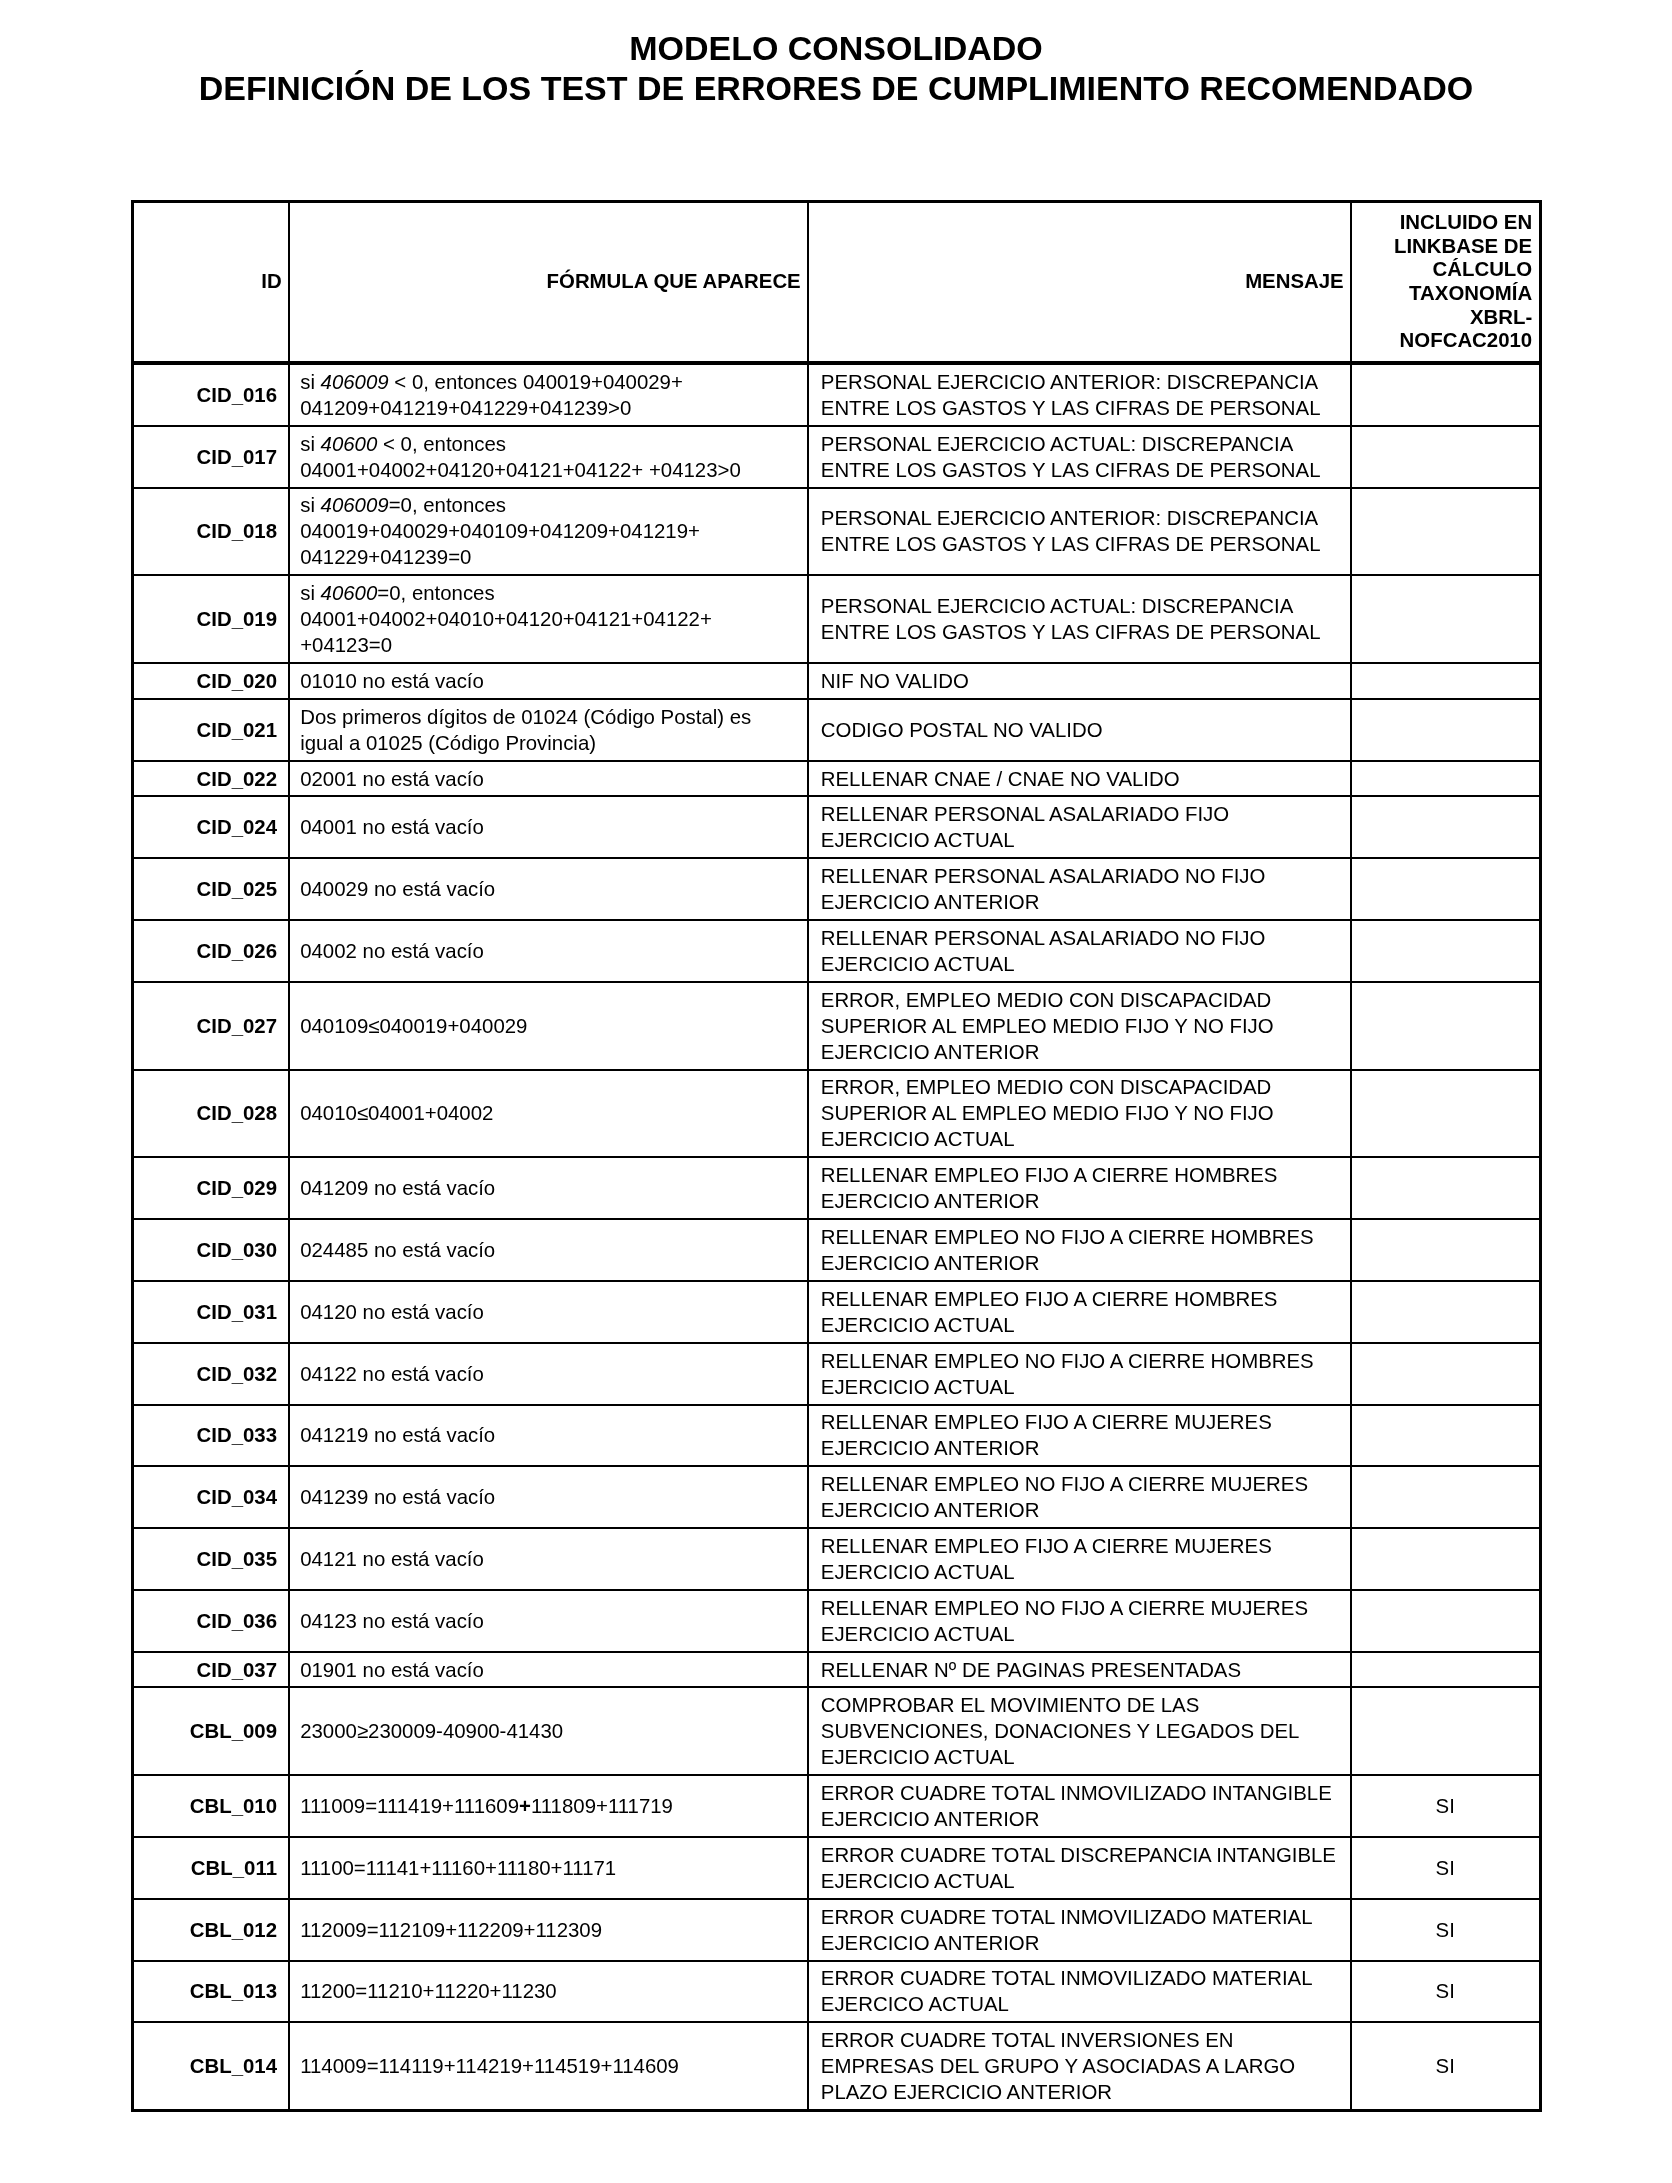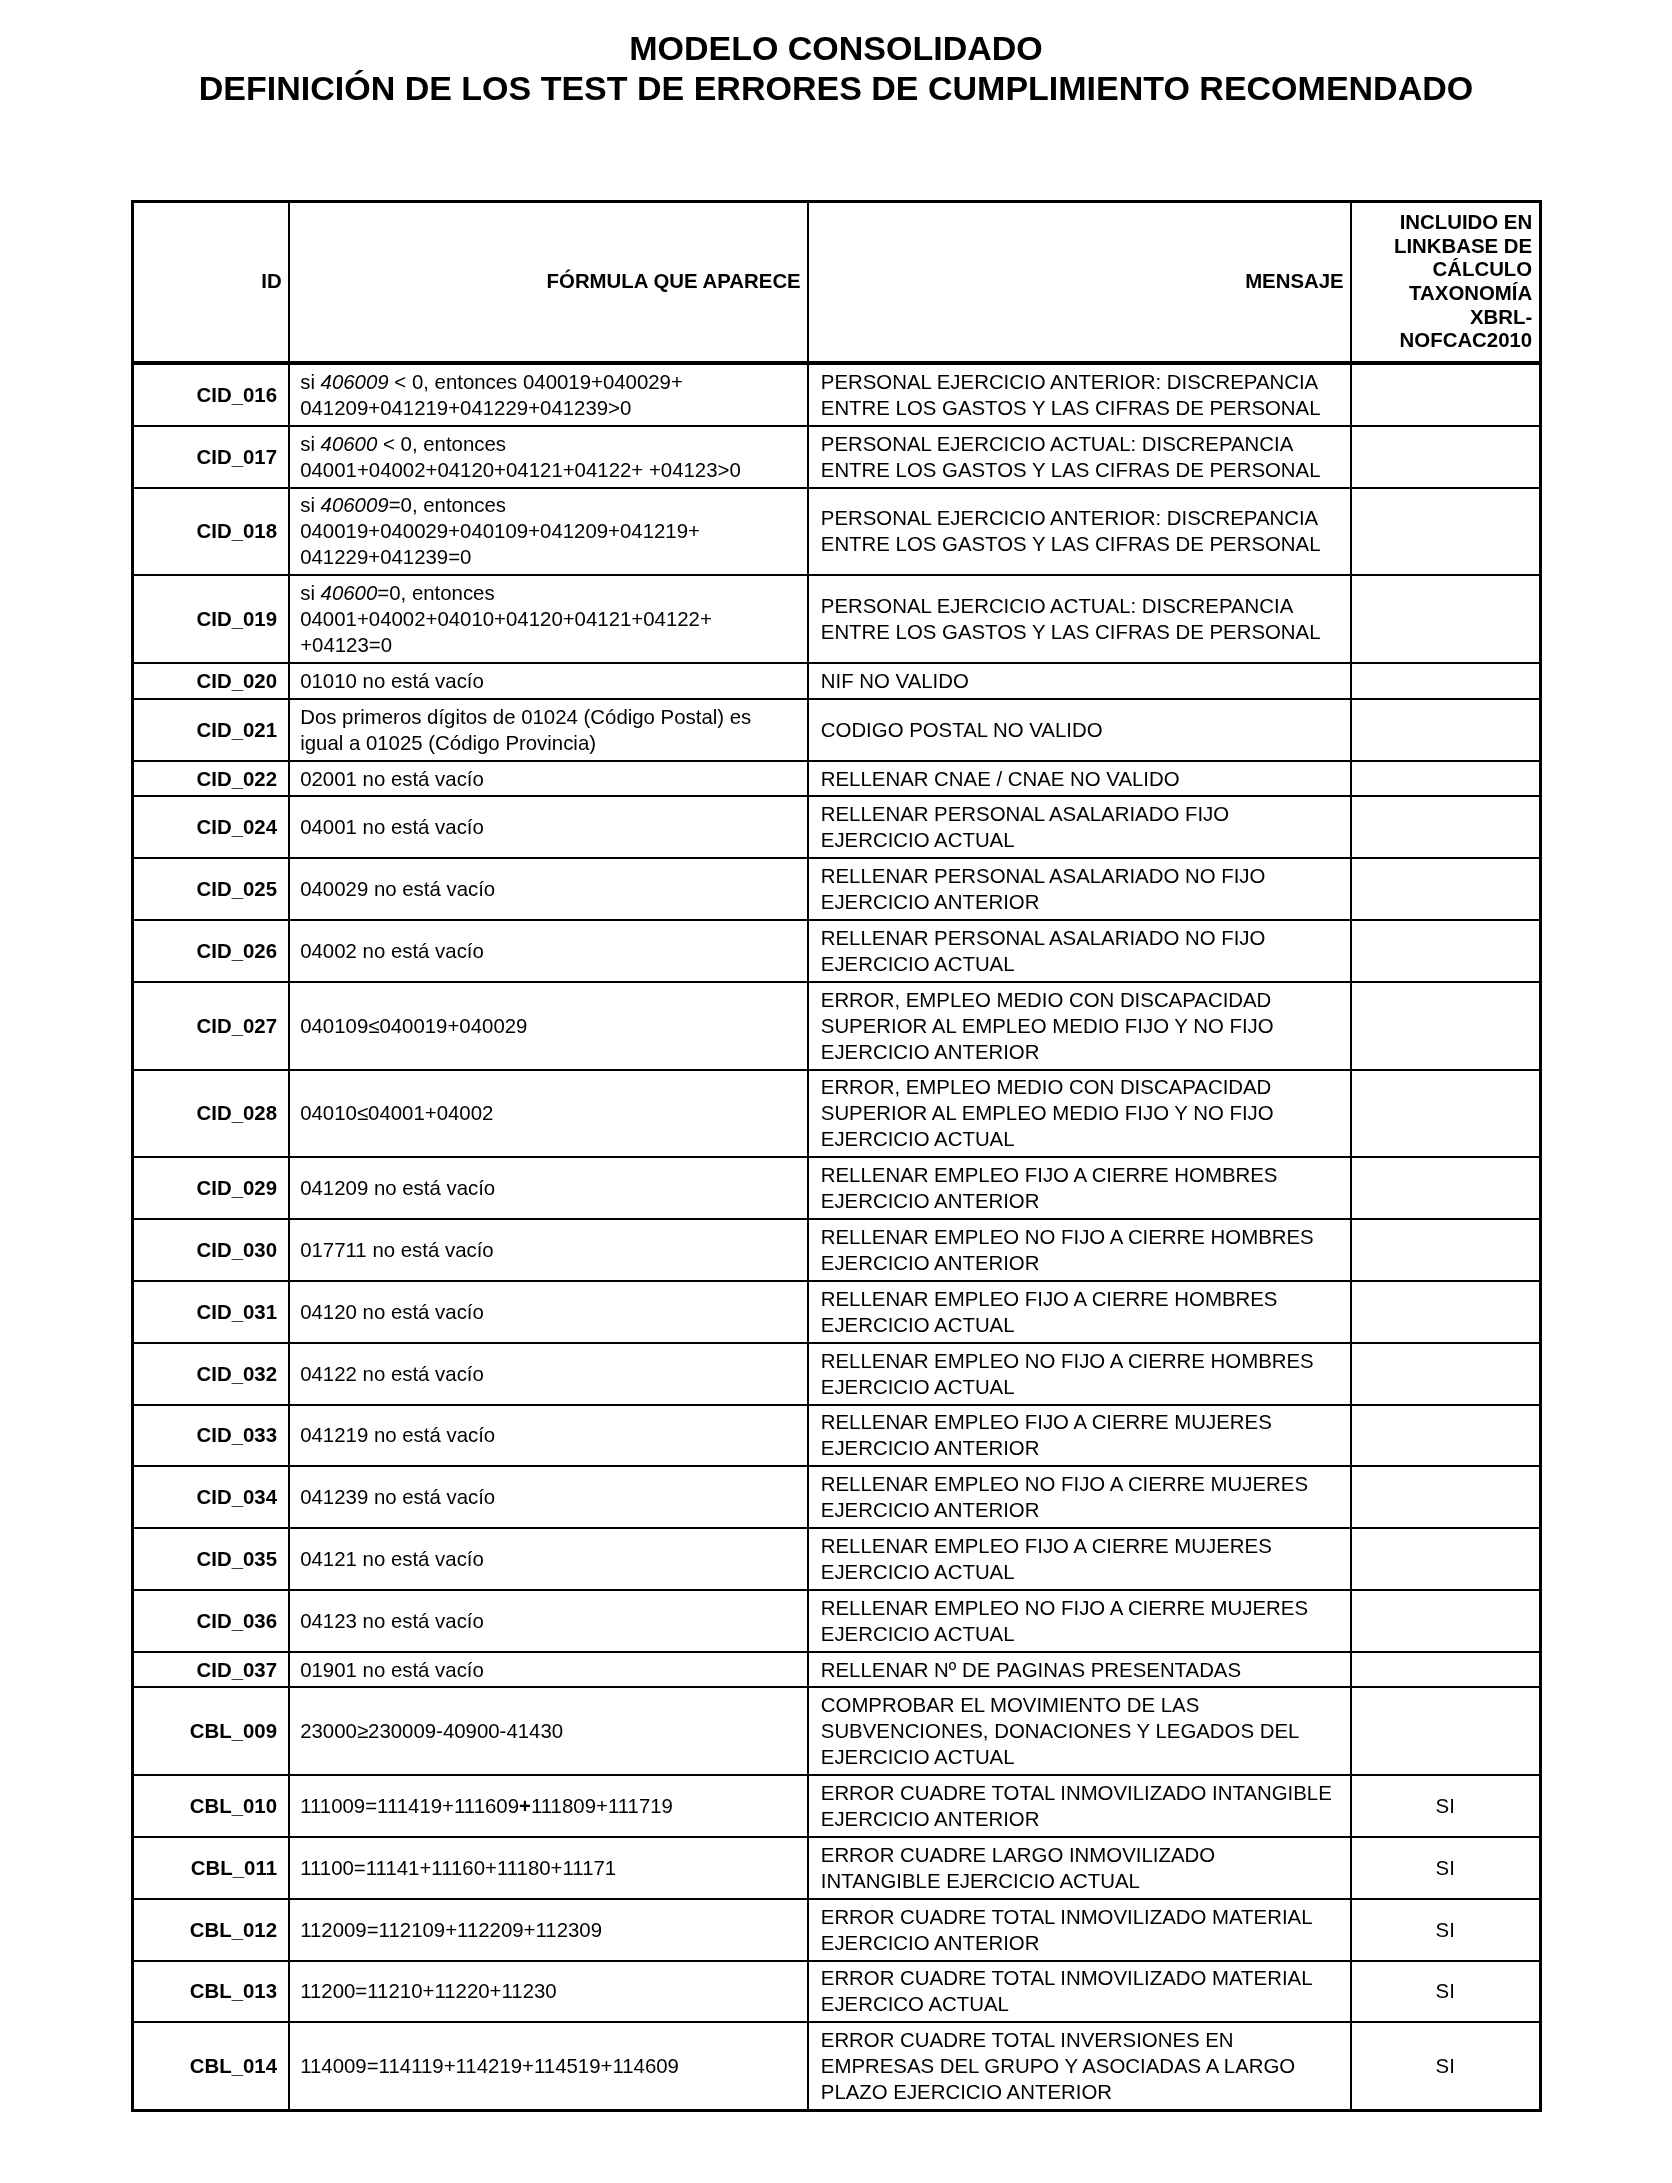--- a/index.html
+++ b/index.html
@@ -143,21 +143,21 @@
     <td class="cell-linkbase"></td>
   </tr>
         <tr>
     <td class="cell-id">CID_029</td>
     <td class="cell-formula">041209 no está vacío</td>
     <td class="cell-message">RELLENAR EMPLEO FIJO A CIERRE HOMBRES EJERCICIO ANTERIOR</td>
     <td class="cell-linkbase"></td>
   </tr>
         <tr>
     <td class="cell-id">CID_030</td>
-    <td class="cell-formula">017711 no está vacío</td>
+    <td class="cell-formula">024485 no está vacío</td>
     <td class="cell-message">RELLENAR EMPLEO NO FIJO A CIERRE HOMBRES EJERCICIO ANTERIOR</td>
     <td class="cell-linkbase"></td>
   </tr>
         <tr>
     <td class="cell-id">CID_031</td>
     <td class="cell-formula">04120 no está vacío</td>
     <td class="cell-message">RELLENAR EMPLEO FIJO A CIERRE HOMBRES EJERCICIO ACTUAL</td>
     <td class="cell-linkbase"></td>
   </tr>
         <tr>
@@ -204,21 +204,21 @@
   </tr>
         <tr>
     <td class="cell-id">CBL_010</td>
     <td class="cell-formula"><span>111009=111419+111609</span><b>+</b><span>111809+111719</span></td>
     <td class="cell-message">ERROR CUADRE TOTAL INMOVILIZADO INTANGIBLE EJERCICIO ANTERIOR</td>
     <td class="cell-linkbase">SI</td>
   </tr>
         <tr>
     <td class="cell-id">CBL_011</td>
     <td class="cell-formula">11100=11141+11160+11180+11171</td>
-    <td class="cell-message">ERROR CUADRE  LARGO INMOVILIZADO INTANGIBLE EJERCICIO ACTUAL</td>
+    <td class="cell-message">ERROR CUADRE  TOTAL DISCREPANCIA INTANGIBLE EJERCICIO ACTUAL</td>
     <td class="cell-linkbase">SI</td>
   </tr>
         <tr>
     <td class="cell-id">CBL_012</td>
     <td class="cell-formula">112009=112109+112209+112309</td>
     <td class="cell-message">ERROR CUADRE  TOTAL INMOVILIZADO MATERIAL EJERCICIO ANTERIOR</td>
     <td class="cell-linkbase">SI</td>
   </tr>
         <tr>
     <td class="cell-id">CBL_013</td>

